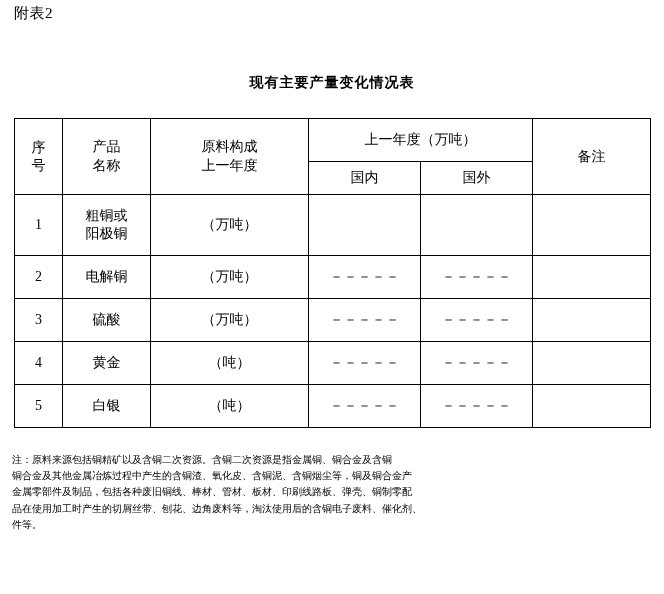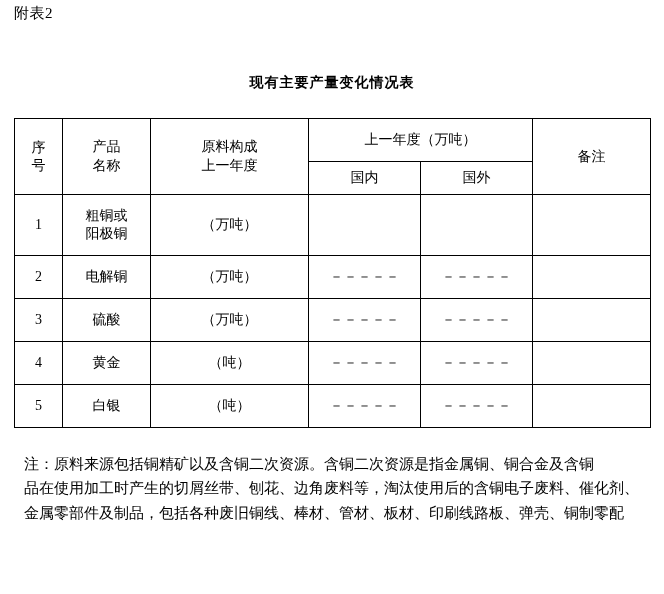--- a/index.html
+++ b/index.html
@@ -73,24 +73,24 @@
     height: 38px;
   }
   .body-row.tall td {
     height: 56px;
   }
   .dash {
     letter-spacing: 0px;
   }
   .note-block {
     position: absolute;
-    left: 24px;
+    left: 12px;
     top: 452px;
     width: 638px;
-    font-size: 15px;
+    font-size: 10px;
     line-height: 1.62;
     text-align: justify;
     text-justify: inter-ideograph;
   }
   .note-block p {
     margin: 0;
     text-indent: 0;
   }
   .note-first {
     text-indent: 28px;
@@ -189,17 +189,19 @@
         <td>（吨）</td>
         <td class="dash">－－－－－</td>
         <td class="dash">－－－－－</td>
         <td></td>
       </tr>
     </tbody>
   </table>
 
   <div class="note-block">
     <p class="note-first">注：原料来源包括铜精矿以及含铜二次资源。含铜二次资源是指金属铜、铜合金及含铜</p>
+    <p>铜合金及其他金属冶炼过程中产生的含铜渣、氧化皮、含铜泥、含铜烟尘等，铜及铜合金产</p>
+    <p>金属零部件及制品，包括各种废旧铜线、棒材、管材、板材、印刷线路板、弹壳、铜制零配</p>
     <p>品在使用加工时产生的切屑丝带、刨花、边角废料等，淘汰使用后的含铜电子废料、催化剂、</p>
-    <p>金属零部件及制品，包括各种废旧铜线、棒材、管材、板材、印刷线路板、弹壳、铜制零配</p>
+    <p>件等。</p>
   </div>
 
 </div>
 
 </body></html>

